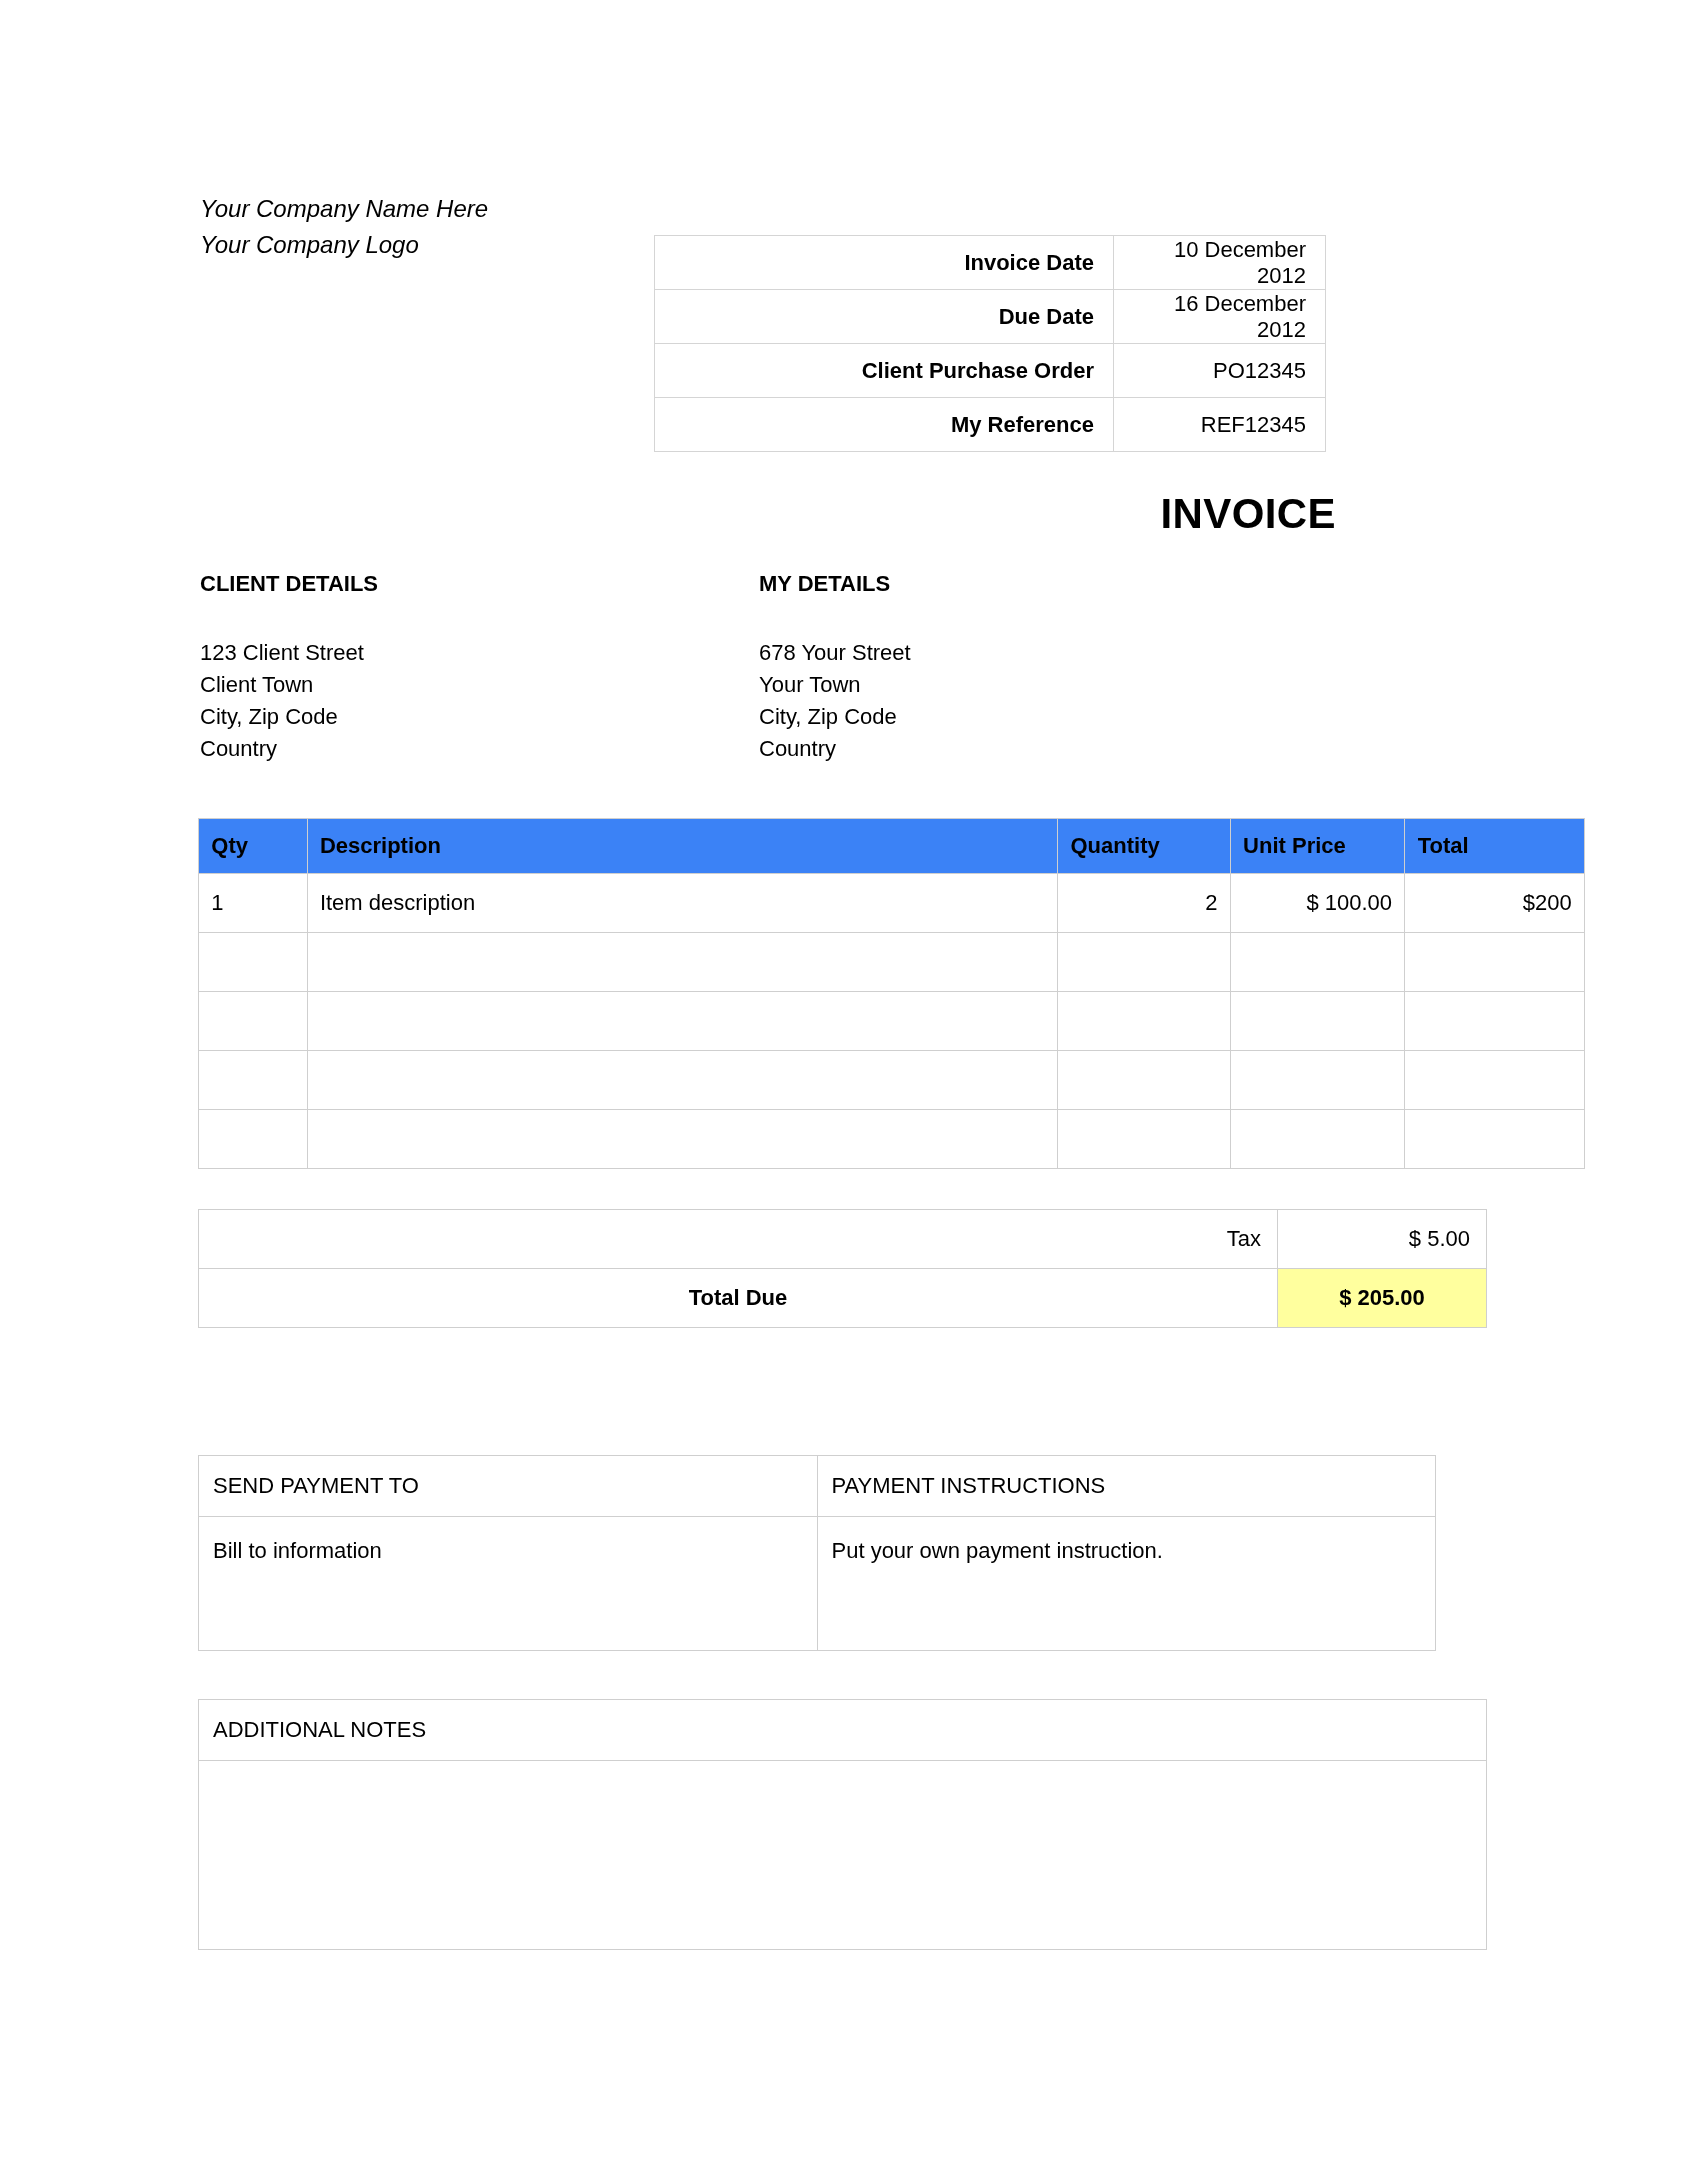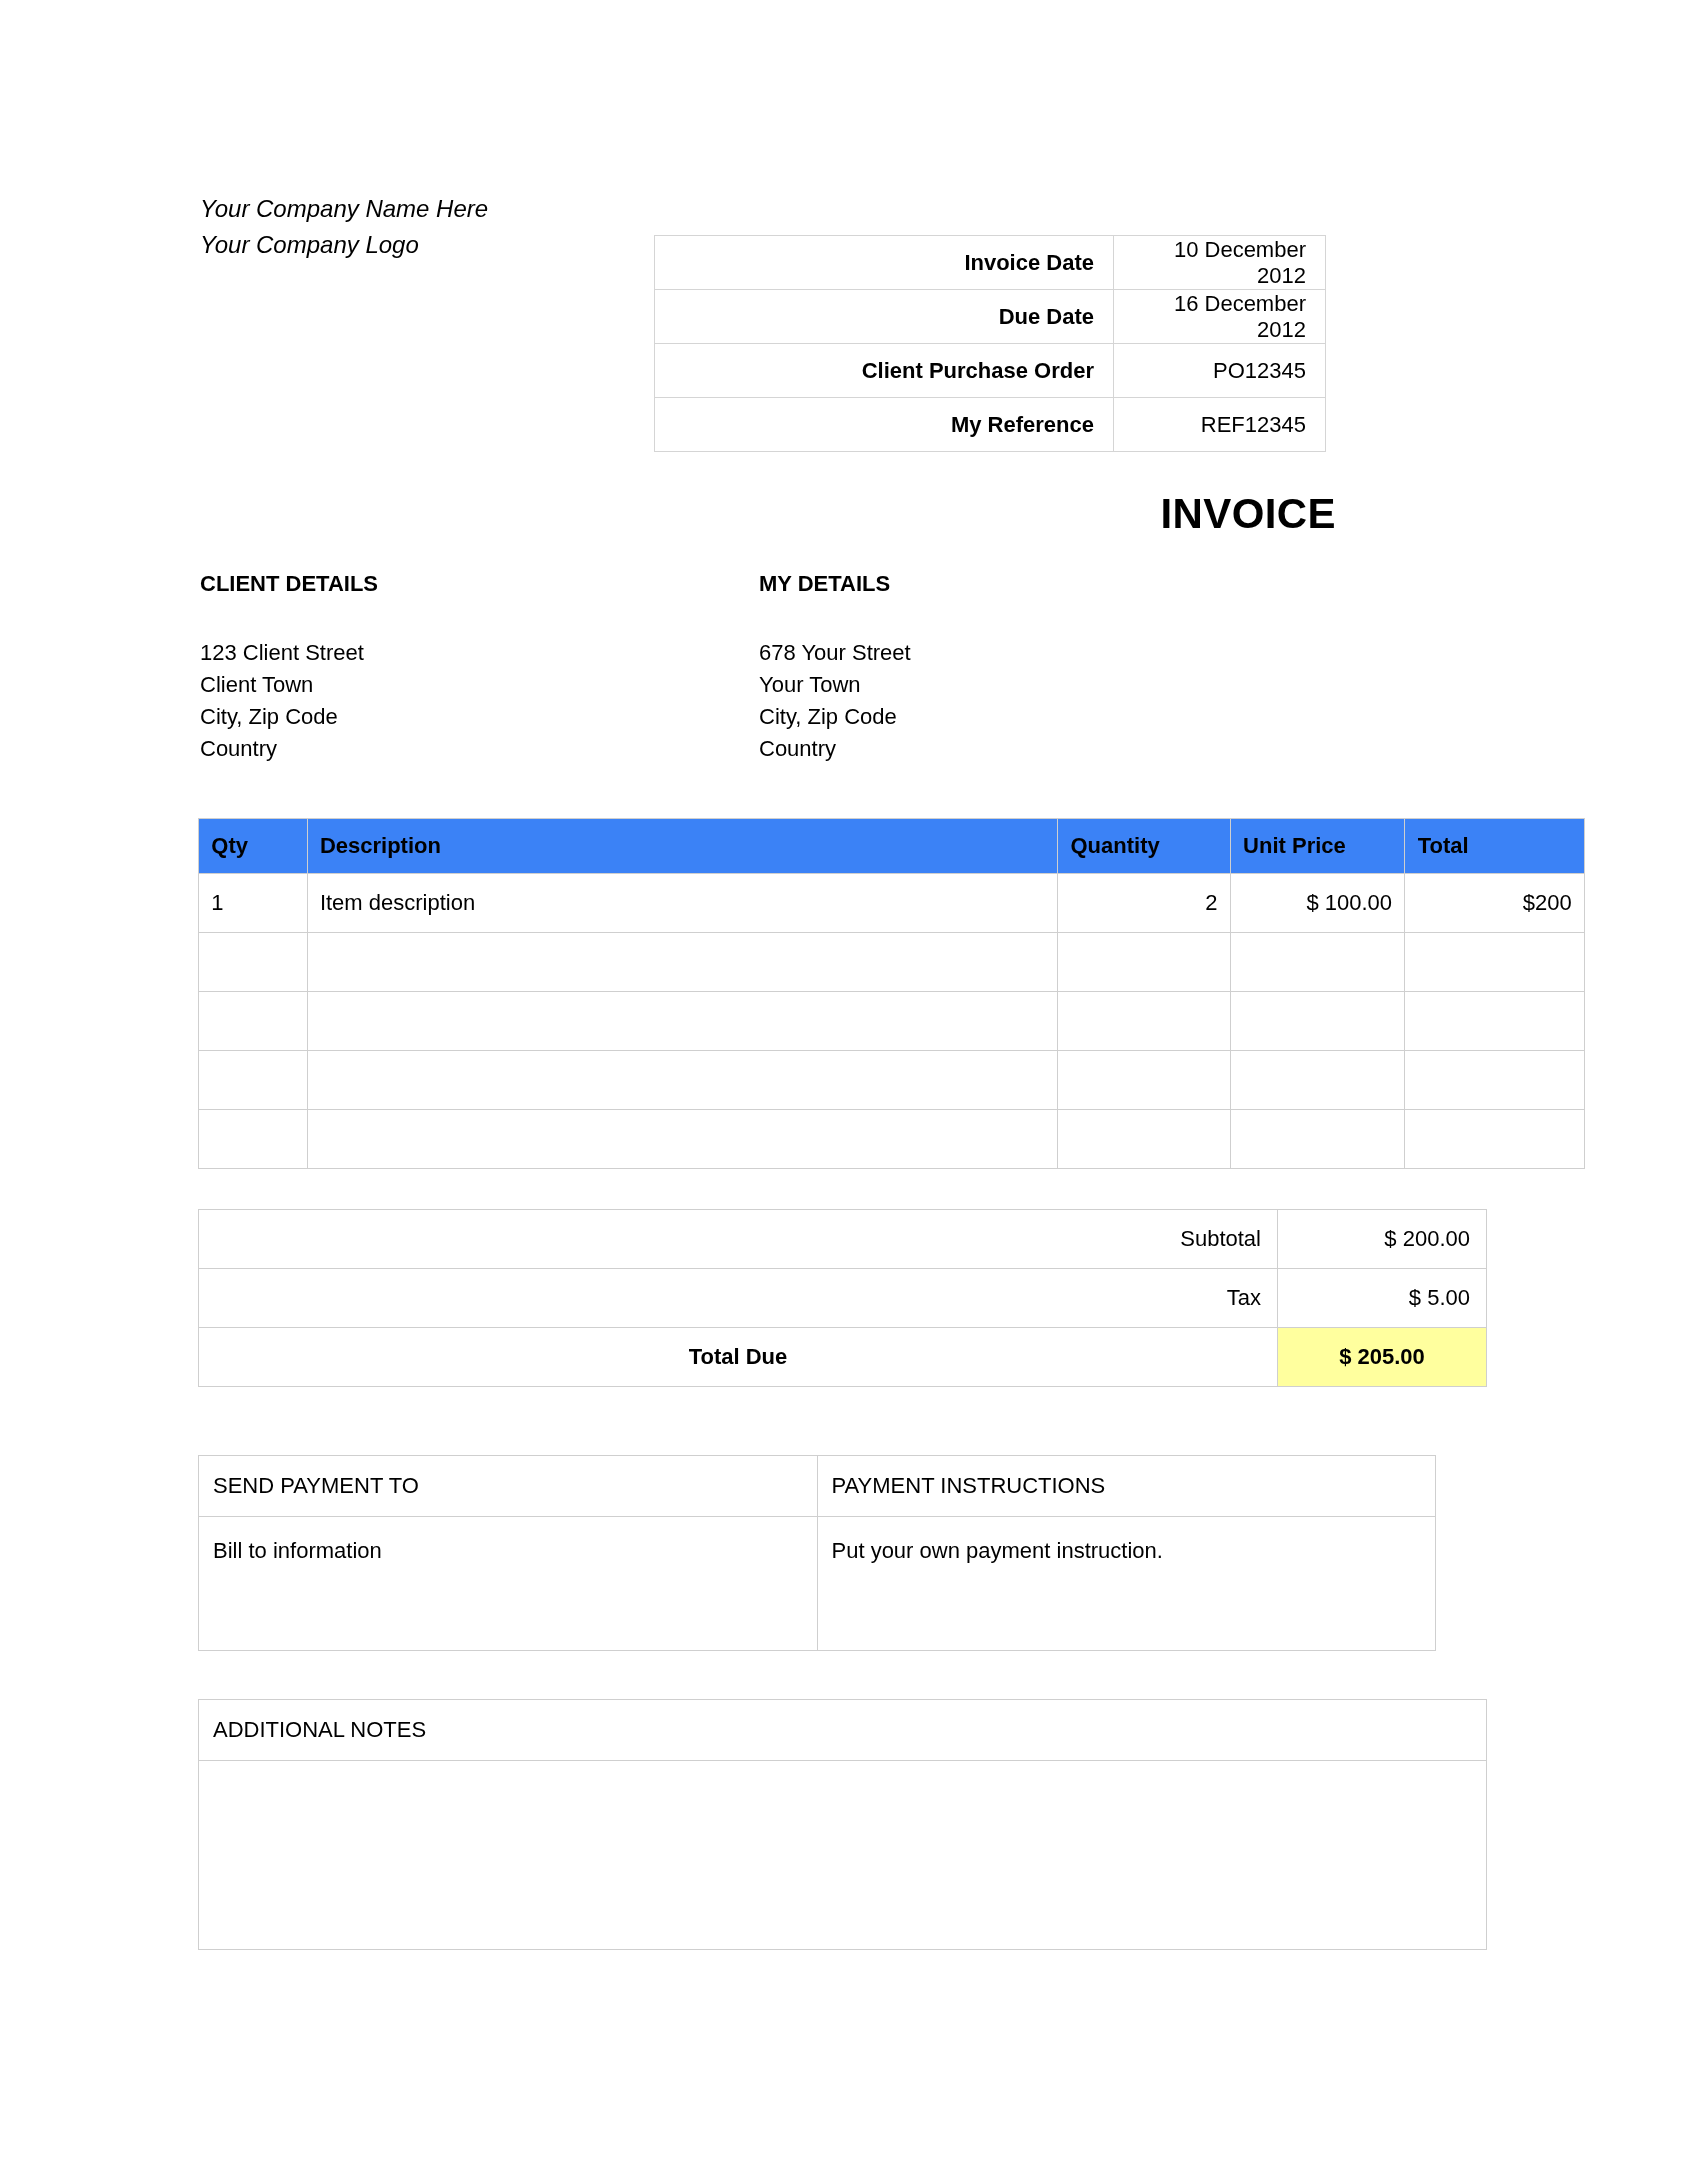--- a/index.html
+++ b/index.html
@@ -291,24 +291,20 @@
         <td class="col-quantity ta-right"></td>
         <td class="col-unit ta-right"></td>
         <td class="col-total ta-right"></td>
       </tr>
     </tbody>
   </table>
 
   <table class="summary-table">
     <tbody>
       <tr>
-        <td class="sum-label">Subtotal</td>
-        <td class="sum-value">$ 200.00</td>
-      </tr>
-      <tr>
         <td class="sum-label">Tax</td>
         <td class="sum-value">$ 5.00</td>
       </tr>
       <tr class="total-due">
         <td class="sum-label">Total Due</td>
         <td class="sum-value">$ 205.00</td>
       </tr>
     </tbody>
   </table>
 

